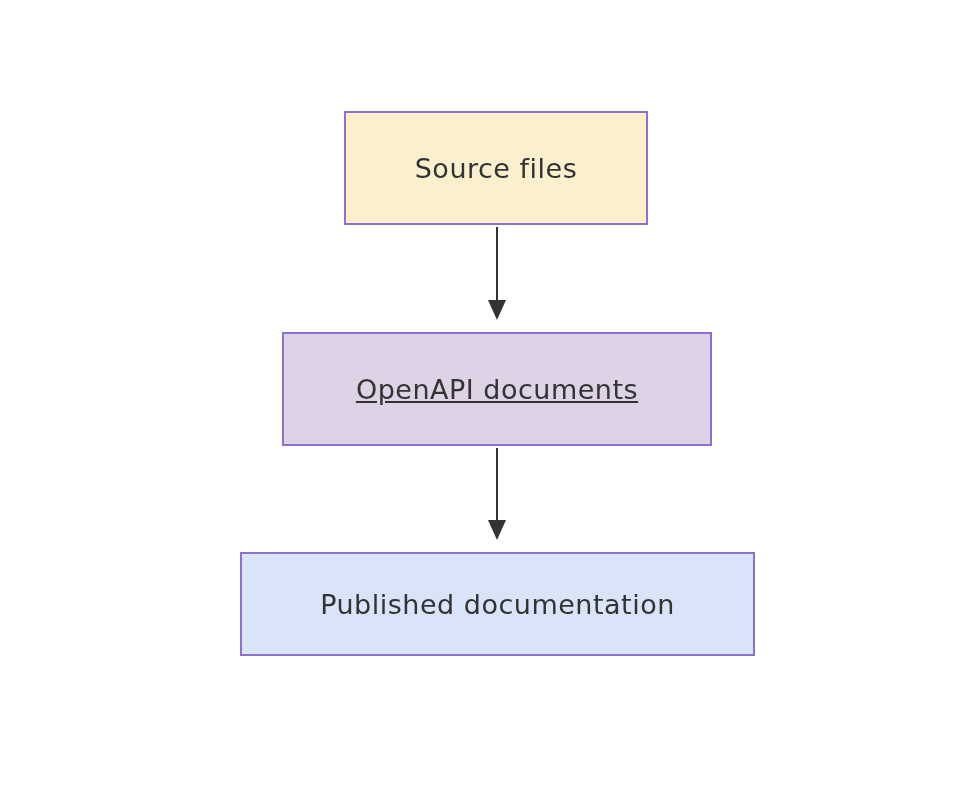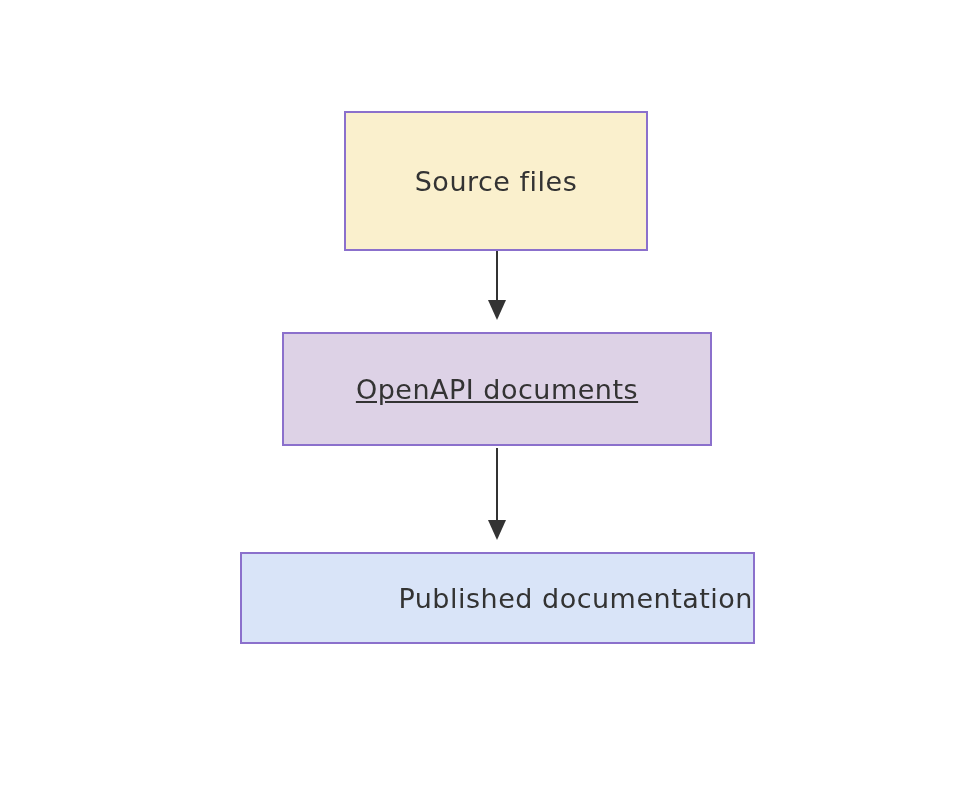--- a/index.html
+++ b/index.html
@@ -32,38 +32,37 @@
     justify-content: center;
     color: #333333;
     font-size: 27px;
     letter-spacing: 0.5px;
     text-align: center;
   }
   .node-source {
     left: 344px;
     top: 111px;
     width: 304px;
-    height: 140px;
+    height: 114px;
     background: #faf0cd;
   }
   .node-openapi {
     left: 282px;
     top: 332px;
     width: 430px;
     height: 114px;
     background: #ddd2e6;
     text-decoration: underline;
   }
   .node-published {
     left: 240px;
     top: 552px;
     width: 515px;
-    height: 92px;
+    height: 104px;
     background: #d9e4f8;
-    justify-content: flex-end;
   }
 </style>
 </head>
 <body>
 
 <div class="canvas">
 
   <svg class="edge-layer" width="980" height="794" viewBox="0 0 980 794" xmlns="http://www.w3.org/2000/svg">
     <defs>
       <marker id="arrowhead" markerWidth="10" markerHeight="9" refX="8" refY="4.5" orient="auto">

